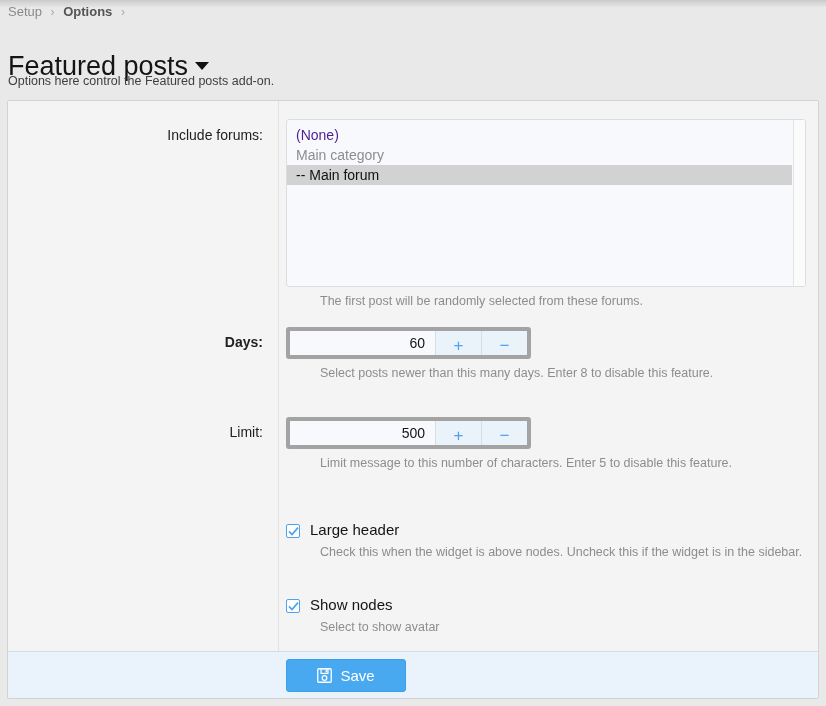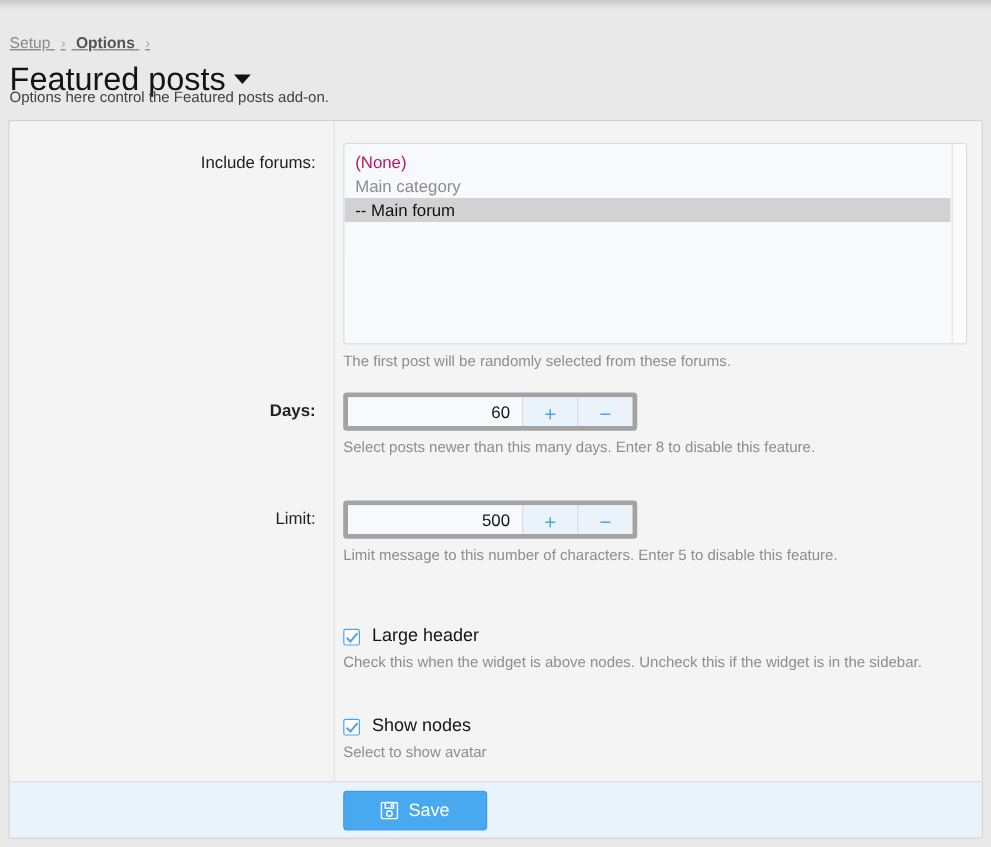--- a/index.html
+++ b/index.html
@@ -16,24 +16,23 @@
     overflow: hidden;
     background: #e9e9e9;
   }
   
   .top-strip {
     position: absolute; top: 0; left: 0; width: 826px; height: 7px;
     background: linear-gradient(to bottom, #c9c9c9 0%, #d6d6d6 40%, #e4e4e4 100%);
   }
   
   .breadcrumb {
-    position: absolute; top: 28px; left: 8px;
+    position: absolute; top: 4px; left: 8px;
     font-size: 13px; color: #7b7b7b;
     white-space: nowrap;
-    text-decoration: underline;
   }
   .breadcrumb .crumb { color: #8a8a8a; }
   .breadcrumb .crumb.strong { color: #545454; font-weight: bold; }
   .breadcrumb .sep { color: #a8a8a8; margin: 0 5px; font-size: 12px; }
 
   
   .page-title {
     position: absolute; top: 33px; left: 8px;
     font-size: 27px; line-height: 30px; color: #141414;
     font-weight: normal; white-space: nowrap;
@@ -76,38 +75,39 @@
     position: absolute;
     left: 0; width: 255px;
     text-align: right;
     font-size: 14px; color: #212121;
   }
   .row-field { position: absolute; left: 278px; right: 8px; }
   .hint {
     font-size: 12.5px; color: #8d8d8d;
     margin-top: 7px;
     white-space: nowrap;
+    margin-left: 34px;
   }
 
   
   .listbox {
     position: relative;
     width: 520px; height: 168px;
     background: #f7f9fc;
     border: 1px solid #d9dde4;
     border-radius: 3px;
     overflow: hidden;
     padding: 5px 0 0 0;
   }
   .listbox .opt {
     font-size: 14px;
     line-height: 20px;
     padding: 0 0 0 9px;
     white-space: nowrap;
-    color: #be185d;
+    color: #4c1d95;
     margin-right: 13px;
   }
   .listbox .opt.group { color: #8d8d8d; }
   .listbox .opt.selected { background: #d2d2d2; color: #111; }
   .listbox .sbar {
     position: absolute; top: 0; right: 0; bottom: 0;
     width: 12px;
     background: #fbfbfb;
     border-left: 1px solid #e4e4e4;
   }

